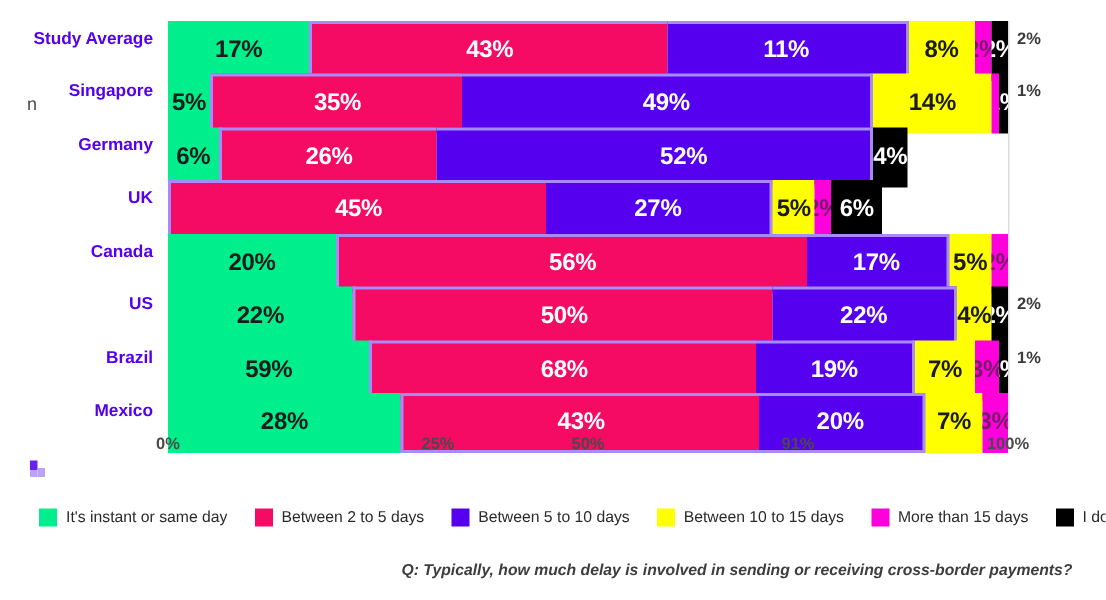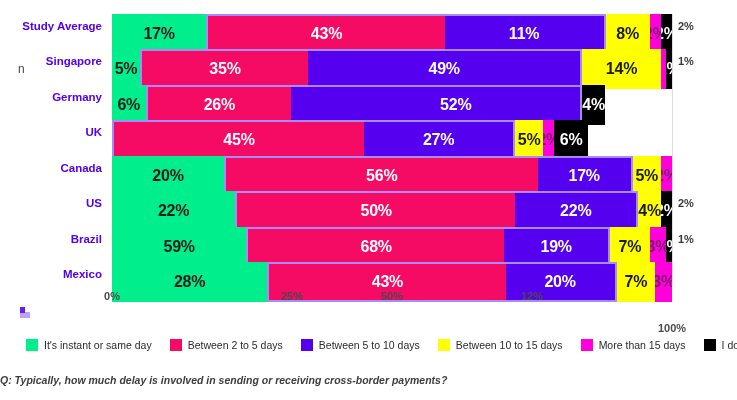--- a/index.html
+++ b/index.html
@@ -157,20 +157,21 @@
     font-size: 10.5px;
     color: #2b2b2b;
     font-weight: 400;
   }
 
   
   .footnote {
     position: absolute;
     left: 0; right: 22px;
     top: 374px;
+    text-align: right;
     font-size: 10.5px;
     font-style: italic;
     font-weight: 700;
     color: #3d3d3d;
   }
 </style>
 </head>
 <body>
 
 <div id="chart-root">
@@ -273,22 +274,22 @@
             <div class="seg c4" style="width: 3%;">3%</div>
           </div>
         </div>
       </div>
   </div>
 
   <div class="xaxis" id="xaxis">
       <div class="xtick" style="left: 0%;">0%</div>
       <div class="xtick" style="left: 25%; margin-left: 40px;">25%</div>
       <div class="xtick" style="left: 50%;">50%</div>
-      <div class="xtick" style="left: 75%;">12%</div>
-      <div class="xtick" style="left: 100%; margin-top: 32px;">100%</div>
+      <div class="xtick" style="left: 75%;">91%</div>
+      <div class="xtick" style="left: 100%;">100%</div>
     </div>
 
   <div class="legend" id="legend">
       <div class="legend-item">
         <span class="legend-swatch" style="background: rgb(0, 238, 139);"></span>
         <span class="legend-text">It's instant or same day</span>
       </div>
       <div class="legend-item">
         <span class="legend-swatch" style="background: rgb(245, 10, 100);"></span>
         <span class="legend-text">Between 2 to 5 days</span>

